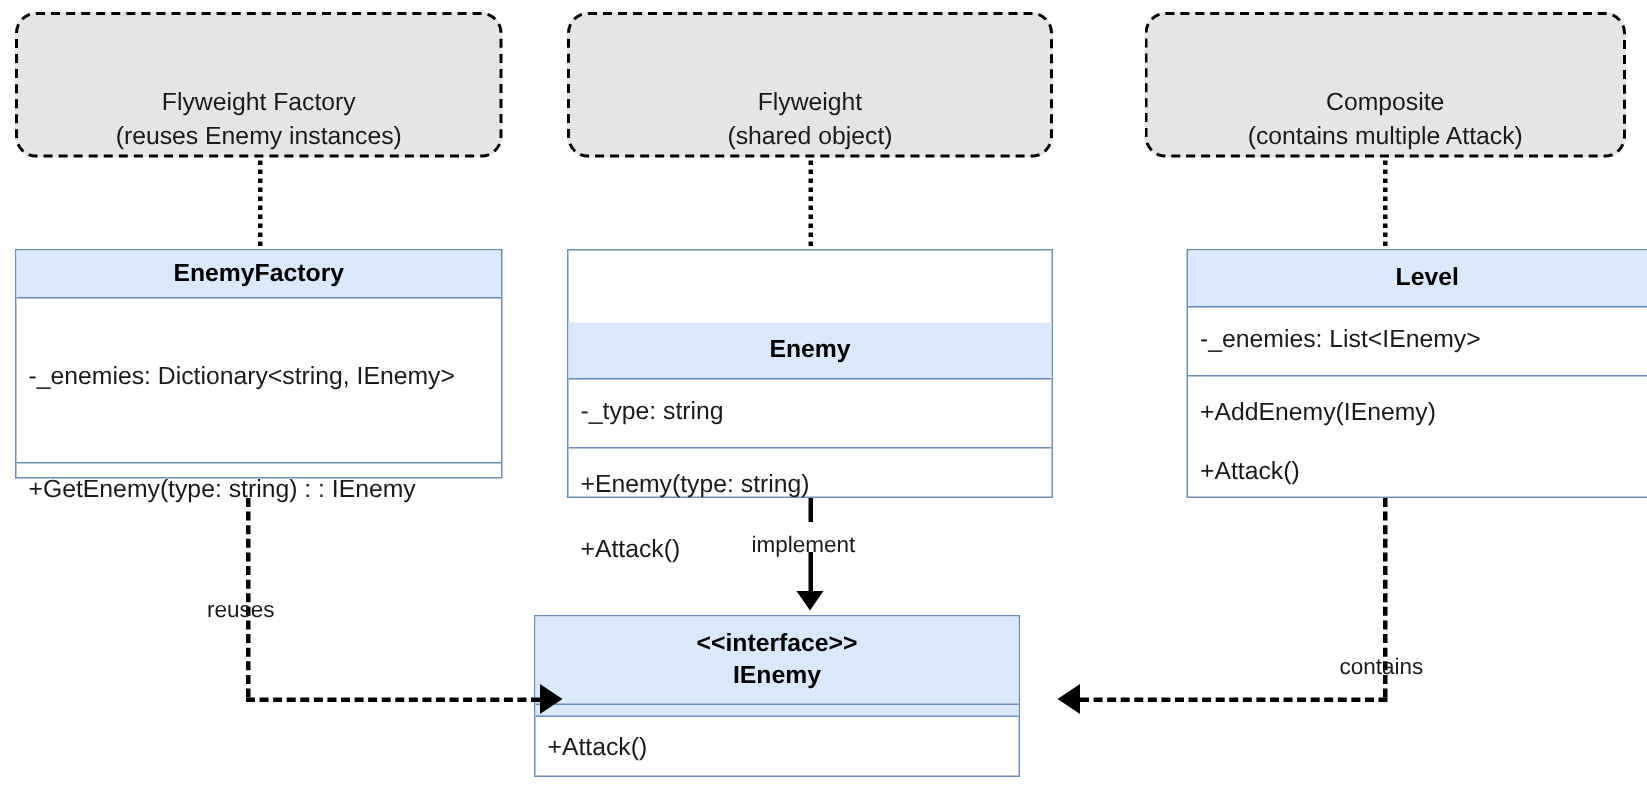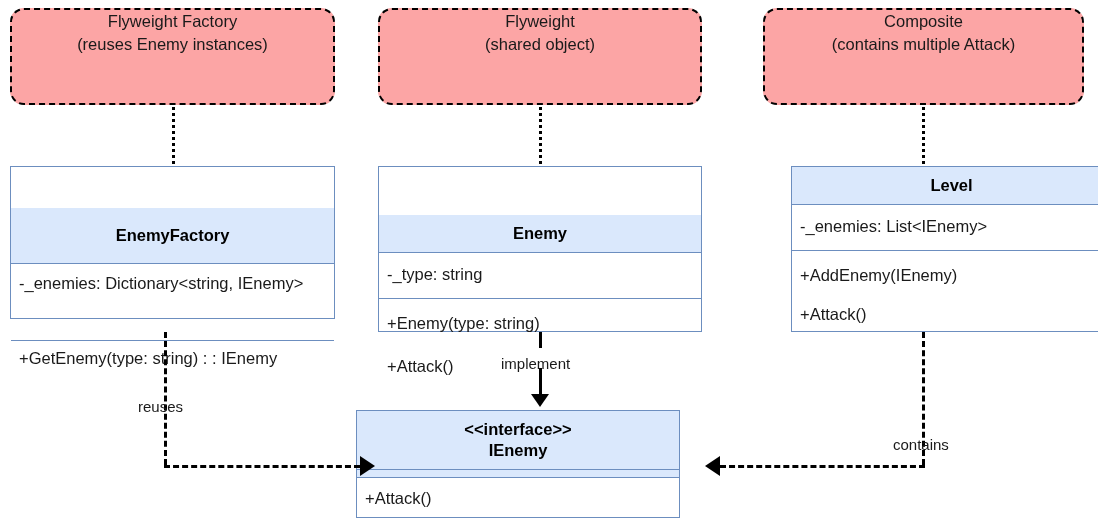--- a/index.html
+++ b/index.html
@@ -2,21 +2,21 @@
 <html><head>
 <meta charset="utf-8">
 <style>
   html,body{margin:0;padding:0;background:#ffffff;}
   body{width:1098px;height:527px;position:relative;overflow:hidden;
        font-family:"Liberation Sans",sans-serif;color:#000;}
   #canvas{position:absolute;left:0;top:0;width:1098px;height:527px;}
 
   
   .note{position:absolute;border:2px dashed #000;border-radius:14px;
-        background:#fca5a5;display:flex;align-items:flex-start;justify-content:center;
+        background:#e5e5e5;display:flex;align-items:flex-end;justify-content:center;
         box-sizing:border-box;}
   .note-text{text-align:center;font-size:16.5px;line-height:23px;color:#1a1a1a;}
 
   
   .cls{position:absolute;box-sizing:border-box;border:1px solid #6c8ebf;
        background:#ffffff;}
   .cls-header{background:#dae8fc;border-bottom:1px solid #6c8ebf;
               display:flex;align-items:center;justify-content:center;
               font-weight:bold;font-size:16.5px;color:#000;box-sizing:border-box;}
   .cls-sec{border-bottom:1px solid #6c8ebf;box-sizing:border-box;
@@ -73,22 +73,22 @@
       <div>Composite</div>
       <div>(contains multiple Attack)</div>
     </div>
   </div>
 
   <div class="vdot" style="left:172px;top:107px;height:57px;"></div>
   <div class="vdot" style="left:539px;top:107px;height:57px;"></div>
   <div class="vdot" style="left:922px;top:107px;height:57px;"></div>
 
   <div class="cls" style="left:10px;top:166px;width:325px;height:153px;">
-    <div class="cls-header" style="height:56px;margin-top:41px;">EnemyFactory</div>
-    <div class="cls-sec" style="height:77px;">
+    <div class="cls-header" style="height:32px;">EnemyFactory</div>
+    <div class="cls-sec" style="height:77px;margin-top:33px;">
       <div class="cls-line">-_enemies: Dictionary&lt;string, IEnemy&gt;</div>
     </div>
     <div class="cls-sec last" style="height:37px;padding-top:5px;">
       <div class="cls-line">+GetEnemy(type: string) : : IEnemy</div>
     </div>
   </div>
 
   <div class="cls" style="left:378px;top:166px;width:324px;height:166px;">
     <div class="cls-header" style="height:38px;margin-top:48px;">Enemy</div>
     <div class="cls-sec" style="height:46px;padding-top:9px;">

